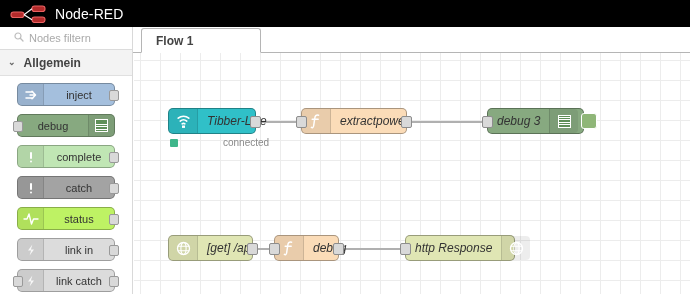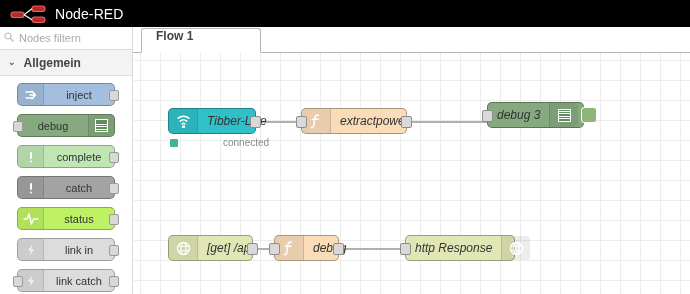--- a/index.html
+++ b/index.html
@@ -56,21 +56,21 @@
     background: #ffffff;
     border-right: 1px solid #d9d9d9;
     box-sizing: border-box;
     overflow: hidden;
   }
   .palette-search {
     height: 23px;
     border-bottom: 1px solid #dcdcdc;
     display: flex;
     align-items: center;
-    padding: 0 4px;
+    padding: 0 14px;
     box-sizing: border-box;
     background: #fff;
   }
   .search-icon {
     flex: 0 0 auto;
     margin-right: 5px;
     opacity: .55;
   }
   .search-input {
     border: none;
@@ -170,21 +170,21 @@
     padding-left: 8px;
   }
   .tab {
     height: 25px;
     min-width: 120px;
     background: #fff;
     border: 1px solid #b5b5b5;
     border-bottom: 1px solid #fff;
     border-radius: 3px 3px 0 0;
     display: flex;
-    align-items: flex-start;
+    align-items: center;
     padding: 0 14px;
     box-sizing: border-box;
     font-size: 12px;
     font-weight: bold;
     color: #444;
     position: relative;
     top: 1px;
   }
 
   
@@ -450,21 +450,21 @@
         <span class="fn-icon">
           <svg width="14" height="16" viewBox="0 0 14 16">
             <path d="M9.6 2.2 C7 1.6 6 3 5.8 5.2 L4.6 13 C4.3 14.8 3.2 15 2.4 14.4" fill="none" stroke="#ffffff" stroke-width="1.5" stroke-linecap="round"></path>
             <path d="M3.2 6.2 h6" fill="none" stroke="#ffffff" stroke-width="1.5" stroke-linecap="round"></path>
           </svg>
         </span>
         <span class="fn-label">extractpower</span>
         <span class="fport in"></span>
         <span class="fport out"></span>
       </div>
-      <div class="fnode" style="left: 353px; top: 49px; width: 97px; background: rgb(135, 169, 128);">
+      <div class="fnode" style="left: 353px; top: 55px; width: 97px; background: rgb(135, 169, 128);">
         <span class="fn-label">debug 3</span>
         <span class="fn-icon right">
           <span class="dbg-stripes">
             <i></i>
             <i></i>
             <i></i>
             <i></i>
             <i></i>
           </span>
         </span>

